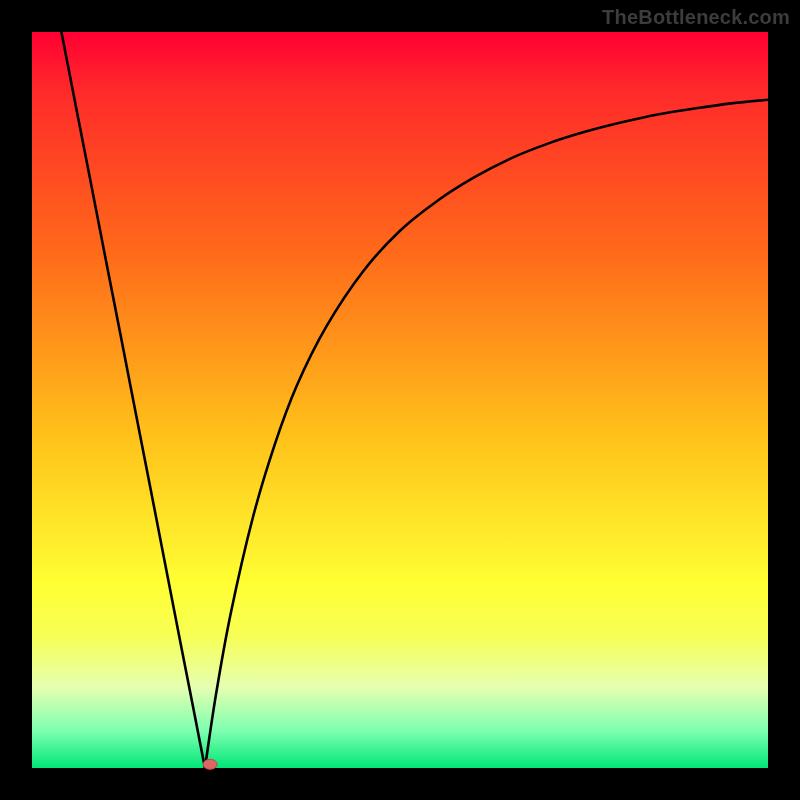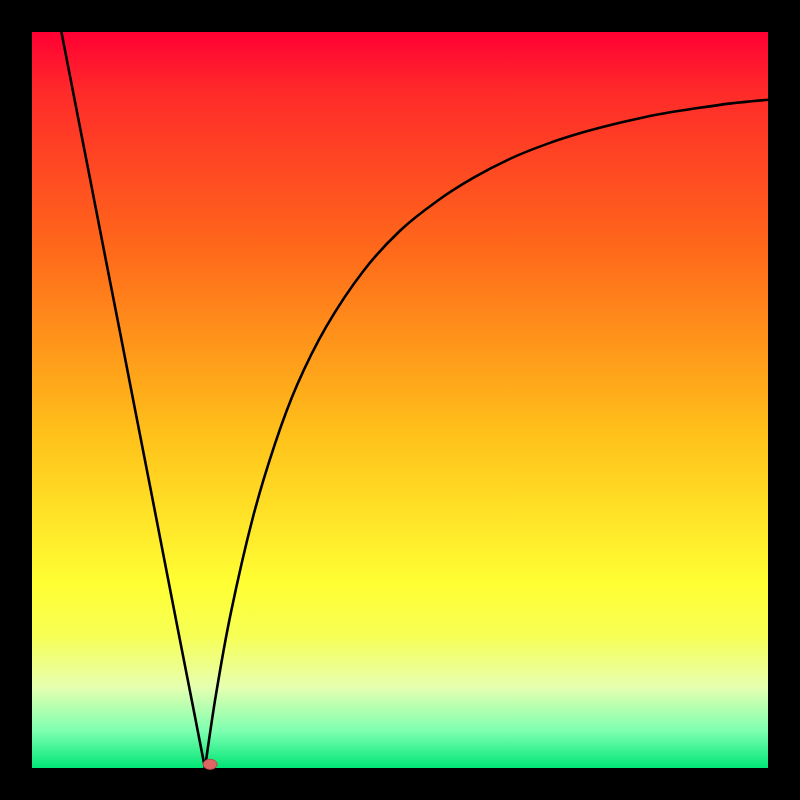--- a/index.html
+++ b/index.html
@@ -49,20 +49,21 @@
     left: 0; top: 0;
     width: 100%;
     height: 100%;
     overflow: visible;
   }
 </style>
 </head>
 <body>
 
 <div class="frame">
+  <div class="watermark">TheBottleneck.com</div>
   <div class="plot-area" style="background: linear-gradient(rgb(255, 0, 51) 0%, rgb(255, 42, 42) 8%, rgb(255, 106, 26) 30%, rgb(255, 194, 26) 55%, rgb(255, 255, 51) 75%, rgb(247, 255, 85) 82%, rgb(230, 255, 176) 89%, rgb(125, 255, 176) 95%, rgb(0, 230, 118) 100%);">
     <svg class="curve" viewBox="0 0 736 736" preserveAspectRatio="none">
       <path id="series-left" fill="none" stroke="#000" stroke-width="2.6" stroke-linecap="round" d="M29.44,0.00 L44.16,75.81 L58.88,150.88 L73.60,226.69 L88.32,301.76 L103.04,377.57 L117.76,452.64 L132.48,528.45 L147.20,604.26 L161.92,679.33 L172.96,736.00"></path>
       <path id="series-right" fill="none" stroke="#000" stroke-width="2.6" stroke-linecap="round" d="M172.96,736.00 C174.95,722.75 179.36,690.22 184.00,662.40 C188.64,634.58 192.10,613.24 198.72,581.44 C205.34,549.64 212.85,516.23 220.80,485.76 C228.75,455.29 234.93,436.01 242.88,412.16 C250.83,388.31 255.69,374.48 264.96,353.28 C274.23,332.08 282.48,314.93 294.40,294.40 C306.32,273.87 317.95,256.42 331.20,239.20 C344.45,221.98 354.75,211.31 368.00,198.72 C381.25,186.13 391.55,178.82 404.80,169.28 C418.05,159.74 428.35,153.41 441.60,145.73 C454.85,138.04 465.15,132.69 478.40,126.59 C491.65,120.50 501.95,116.64 515.20,111.87 C528.45,107.10 538.75,103.94 552.00,100.10 C565.25,96.25 575.55,93.71 588.80,90.53 C602.05,87.35 612.35,84.95 625.60,82.43 C638.85,79.91 649.15,78.53 662.40,76.54 C675.65,74.56 685.95,72.98 699.20,71.39 C712.45,69.80 729.38,68.37 736.00,67.71"></path>
       <ellipse id="marker" fill="#e06565" stroke="#b84a4a" stroke-width="1" cx="178.11" cy="732.32" rx="7" ry="5.04"></ellipse>
     </svg>
   </div>
 </div>
 
 </body></html>

